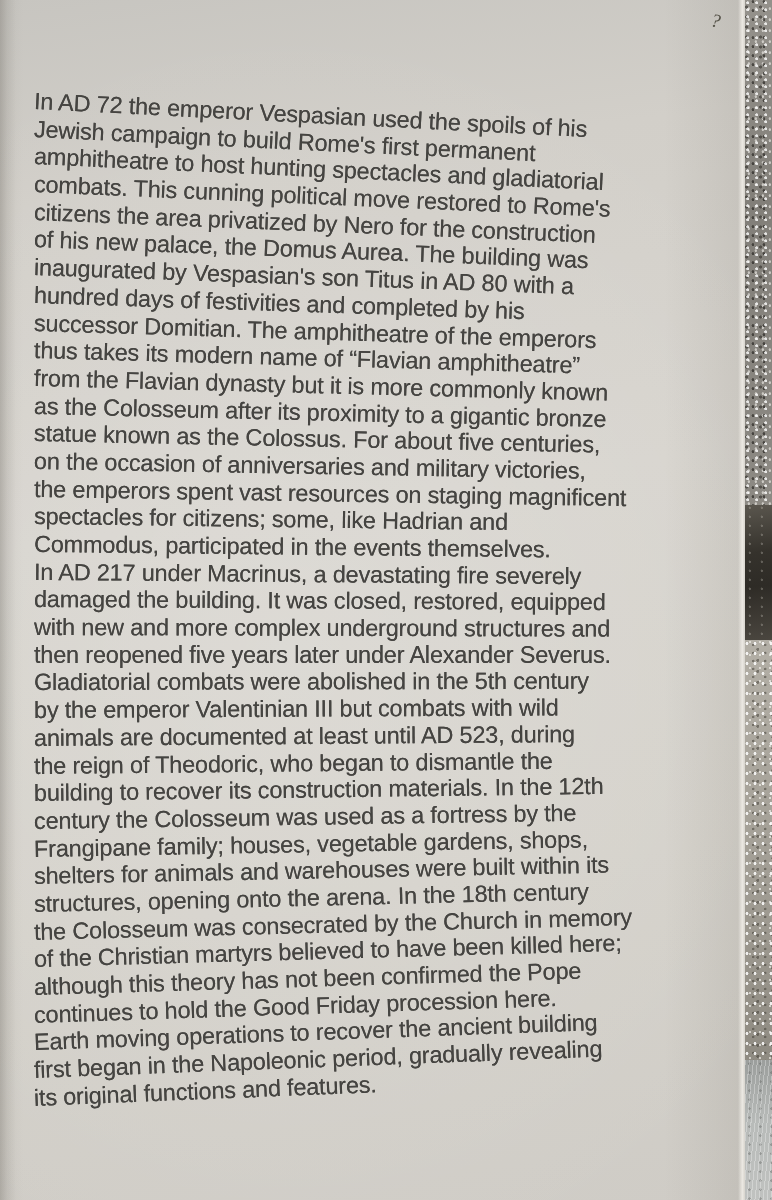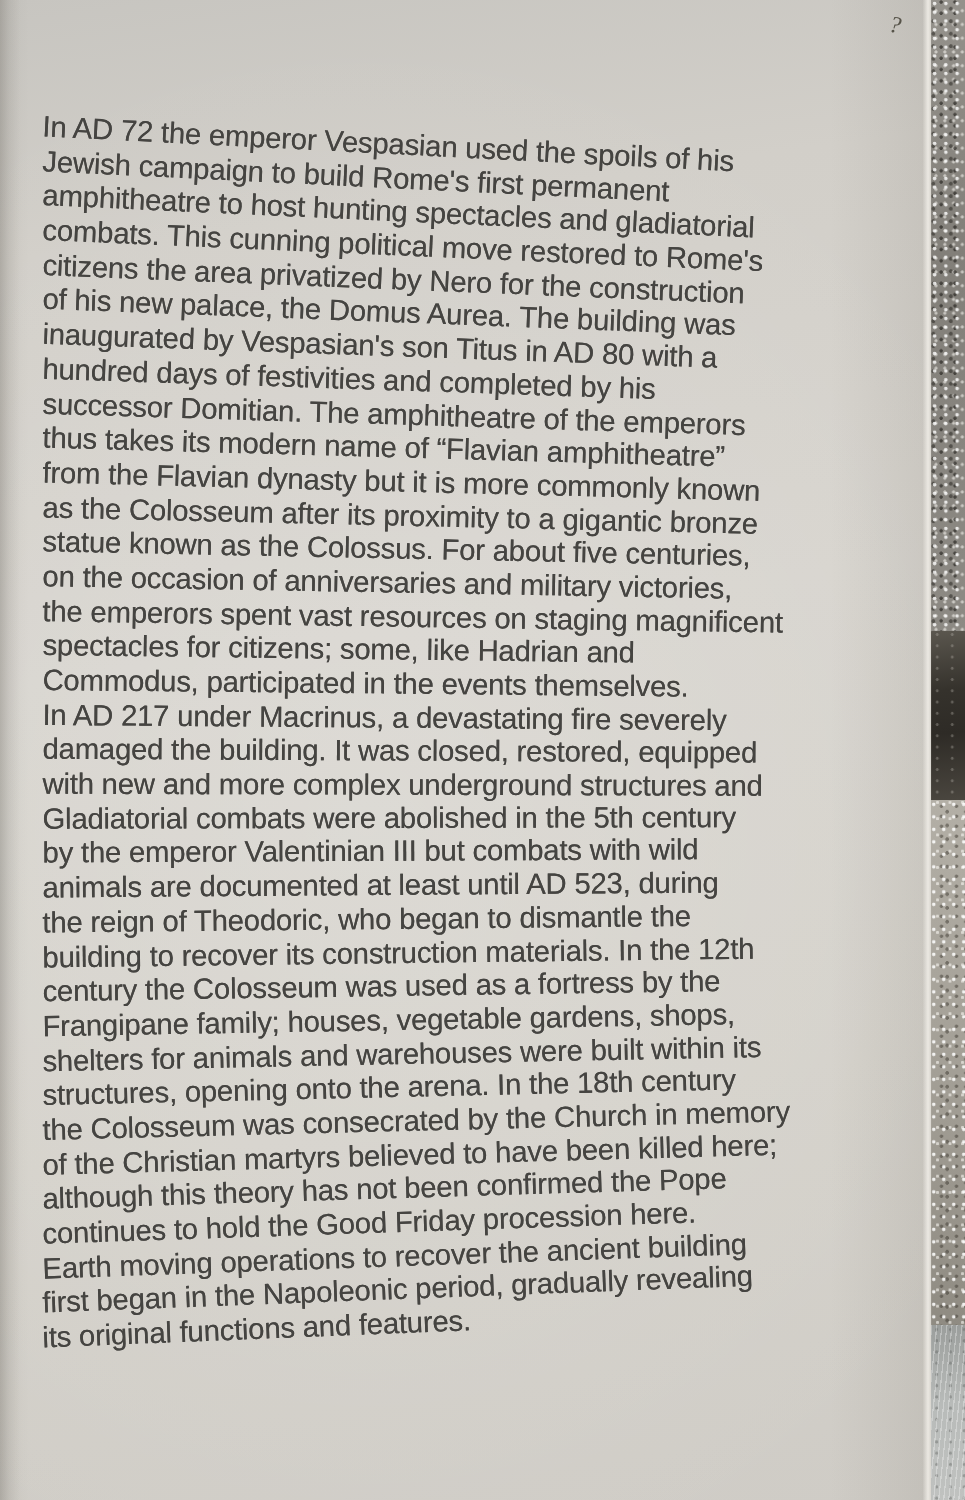--- a/index.html
+++ b/index.html
@@ -134,20 +134,21 @@
       <div class="line" style="transform: rotate(1.46deg);">from the Flavian dynasty but it is more commonly known</div>
       <div class="line" style="transform: rotate(1.31deg);">as the Colosseum after its proximity to a gigantic bronze</div>
       <div class="line" style="transform: rotate(1.17deg);">statue known as the Colossus. For about five centuries,</div>
       <div class="line" style="transform: rotate(1.02deg);">on the occasion of anniversaries and military victories,</div>
       <div class="line" style="transform: rotate(0.88deg);">the emperors spent vast resources on staging magnificent</div>
       <div class="line" style="transform: rotate(0.73deg);">spectacles for citizens; some, like Hadrian and</div>
       <div class="line" style="transform: rotate(0.59deg);">Commodus, participated in the events themselves.</div>
       <div class="line" style="transform: rotate(0.44deg);">In AD 217 under Macrinus, a devastating fire severely</div>
       <div class="line" style="transform: rotate(0.3deg);">damaged the building. It was closed, restored, equipped</div>
       <div class="line" style="transform: rotate(0.16deg);">with new and more complex underground structures and</div>
+      <div class="line" style="transform: rotate(0.01deg);">then reopened five years later under Alexander Severus.</div>
       <div class="line" style="transform: rotate(-0.13deg);">Gladiatorial combats were abolished in the 5th century</div>
       <div class="line" style="transform: rotate(-0.28deg);">by the emperor Valentinian III but combats with wild</div>
       <div class="line" style="transform: rotate(-0.42deg);">animals are documented at least until AD 523, during</div>
       <div class="line" style="transform: rotate(-0.57deg);">the reign of Theodoric, who began to dismantle the</div>
       <div class="line" style="transform: rotate(-0.71deg);">building to recover its construction materials. In the 12th</div>
       <div class="line" style="transform: rotate(-0.86deg);">century the Colosseum was used as a fortress by the</div>
       <div class="line" style="transform: rotate(-1deg);">Frangipane family; houses, vegetable gardens, shops,</div>
       <div class="line" style="transform: rotate(-1.14deg);">shelters for animals and warehouses were built within its</div>
       <div class="line" style="transform: rotate(-1.29deg);">structures, opening onto the arena. In the 18th century</div>
       <div class="line" style="transform: rotate(-1.43deg);">the Colosseum was consecrated by the Church in memory</div>

